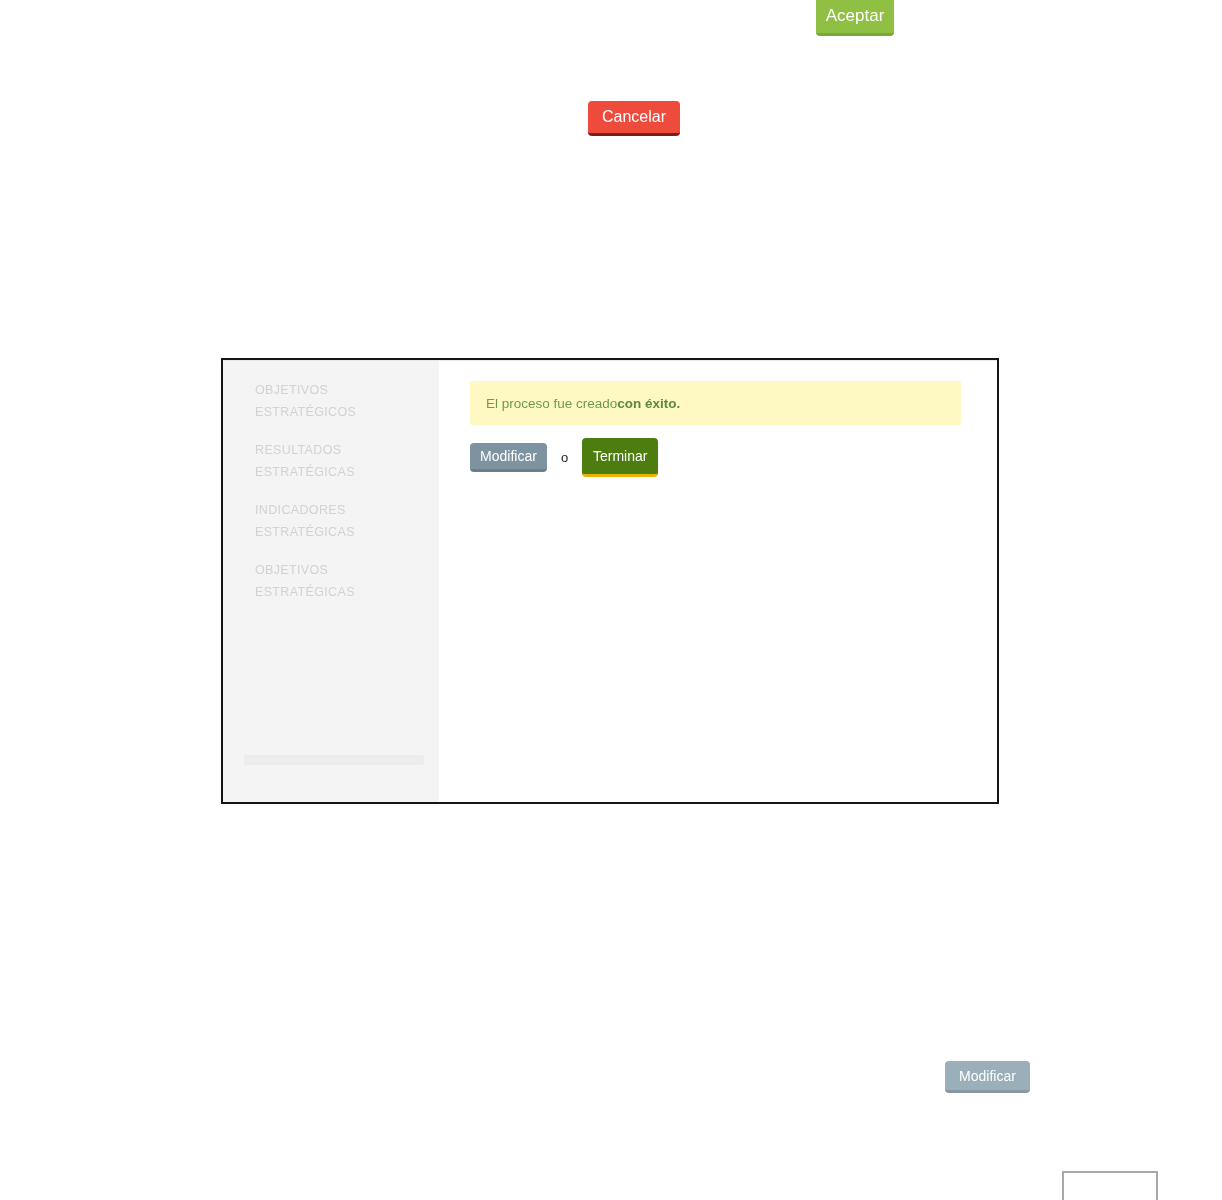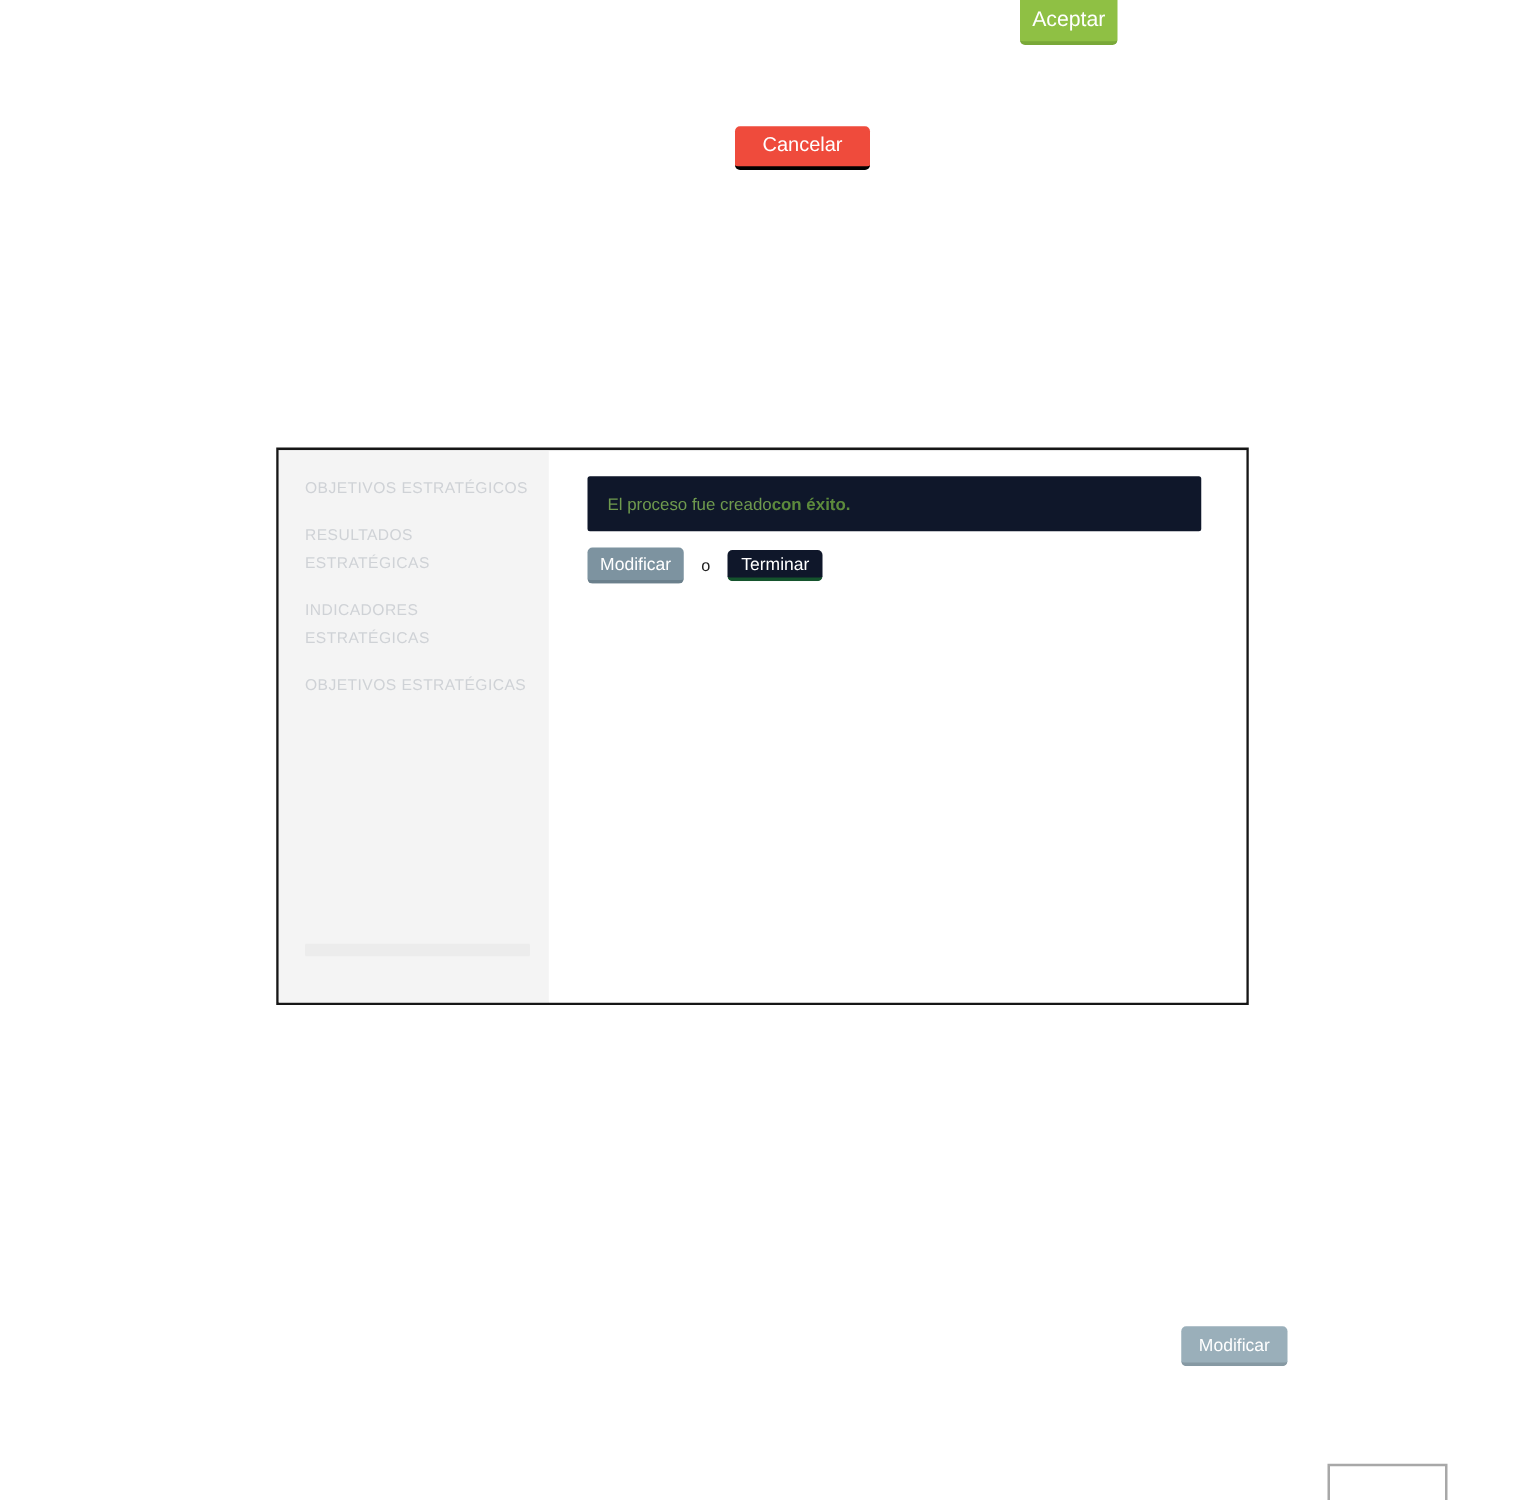--- a/index.html
+++ b/index.html
@@ -41,24 +41,24 @@
     background: #8fc044;
     border-bottom: 3px solid #79a838;
     font-size: 17px;
     padding-top: 8px;
   }
 
   
   .btn-cancelar {
     left: 588px;
     top: 101px;
-    width: 108px;
+    width: 92px;
     height: 35px;
     background: #ef4b3c;
-    border-bottom: 3px solid #000000;
+    border-bottom: 3px solid #7f1d1d;
     font-size: 16px;
     text-align: right;
   }
 
   
   .modal {
     position: absolute;
     left: 221px;
     top: 358px;
     width: 778px;
@@ -116,21 +116,21 @@
     position: relative;
     padding-top: 18px;
     box-sizing: border-box;
   }
 
   .nav-item {
     color: #cfd2d6;
     font-size: 12.5px;
     letter-spacing: .35px;
     line-height: 22px;
-    padding: 0 12px 0 21px;
+    padding: 0 12px 0 32px;
     margin-bottom: 16px;
     cursor: pointer;
   }
   .nav-item:last-of-type { margin-bottom: 0; }
 
   .sidebar-progress {
     position: absolute;
     left: 21px;
     bottom: 37px;
     width: 180px;
@@ -141,21 +141,21 @@
 
   
   .modal-content {
     flex: 1 1 auto;
     background: #ffffff;
     padding: 20px 36px 0 31px;
     box-sizing: border-box;
   }
 
   .alert-success {
-    background: #0f172a;
+    background: #fef9c3;
     color: #6f9a4e;
     font-size: 13.5px;
     padding: 17px 16px;
     box-sizing: border-box;
     height: 44px;
     display: flex;
     align-items: center;
     border-radius: 2px;
   }
   .alert-success b { color: #5c8a3c; }
@@ -189,23 +189,23 @@
   }
 
   .or-text {
     margin: 0 14px;
     color: #222222;
     font-size: 13px;
   }
 
   .btn-terminar {
     width: 76px;
-    height: 25px;
-    background: #0f172a;
-    border-bottom: 3px solid #14532d;
+    height: 39px;
+    background: #4d7c0f;
+    border-bottom: 3px solid #eab308;
   }
 
   
   .btn-modificar-floating {
     left: 945px;
     top: 1061px;
     width: 85px;
     height: 32px;
     background: #9aafba;
     border-bottom: 3px solid #8699a3;

